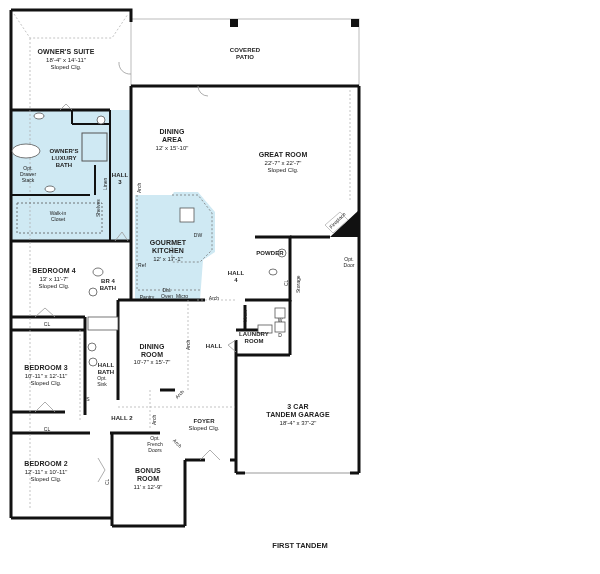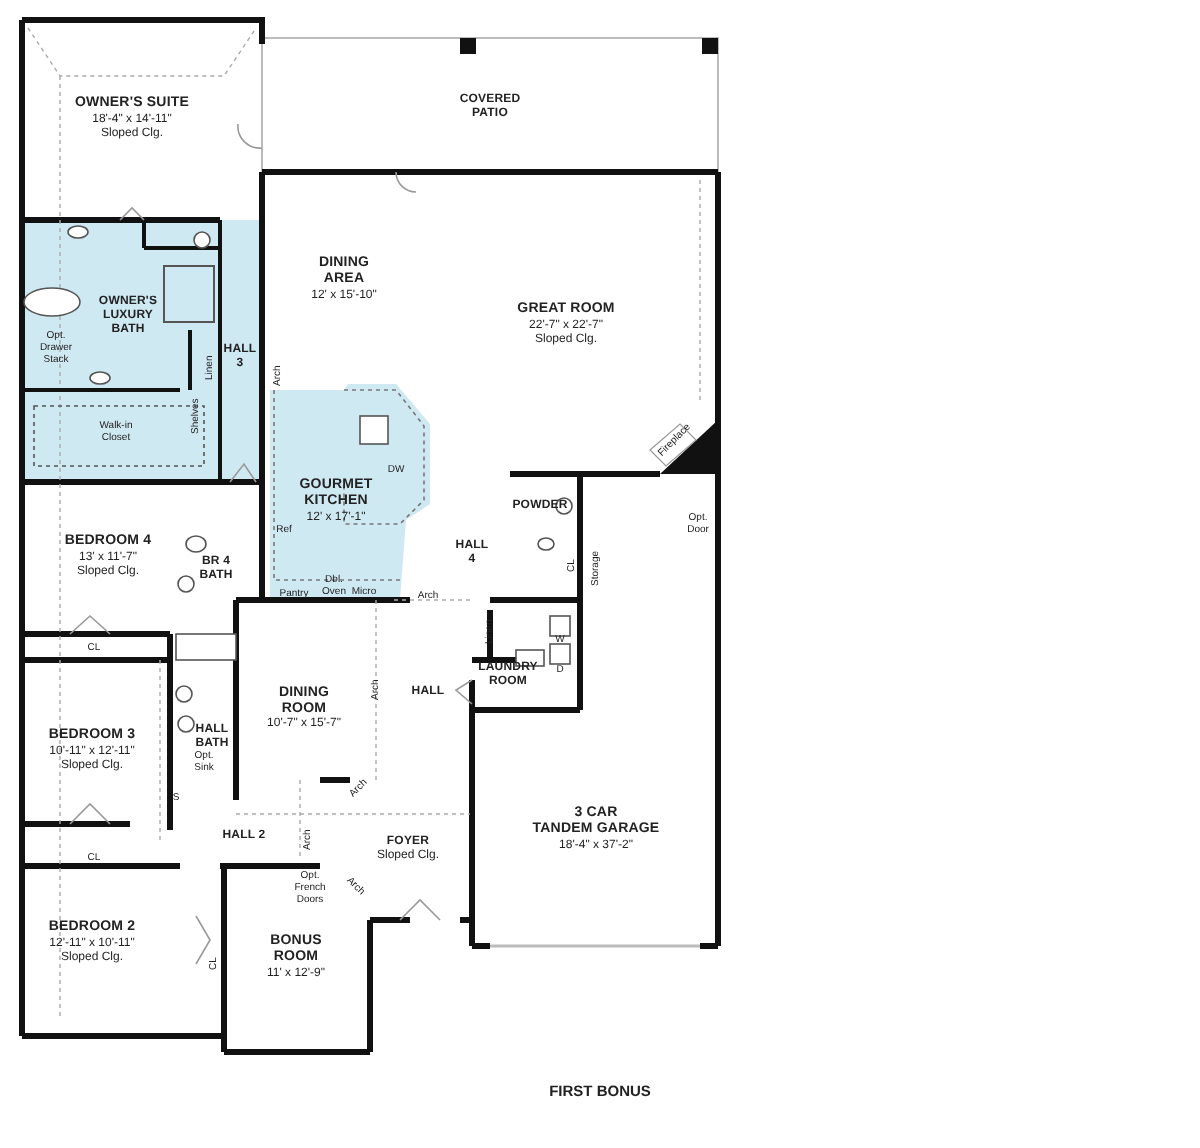--- a/index.html
+++ b/index.html
@@ -221,14 +221,14 @@
 
 <div class="lbl rn" style="left:46px;top:460px;">BEDROOM 2</div>
 <div class="lbl dm" style="left:46px;top:469px;">12'-11" x 10'-11"</div>
 <div class="lbl dm" style="left:46px;top:476px;">Sloped Clg.</div>
 <div class="vert" style="left:104px;top:485px;">CL</div>
 
 <div class="lbl rn" style="left:148px;top:467px;">BONUS</div>
 <div class="lbl rn" style="left:148px;top:475px;">ROOM</div>
 <div class="lbl dm" style="left:148px;top:484px;">11' x 12'-9"</div>
 
-<div class="caption">FIRST BONUS</div>
+<div class="caption">FIRST TANDEM</div>
 </div>
 
 </body></html>

